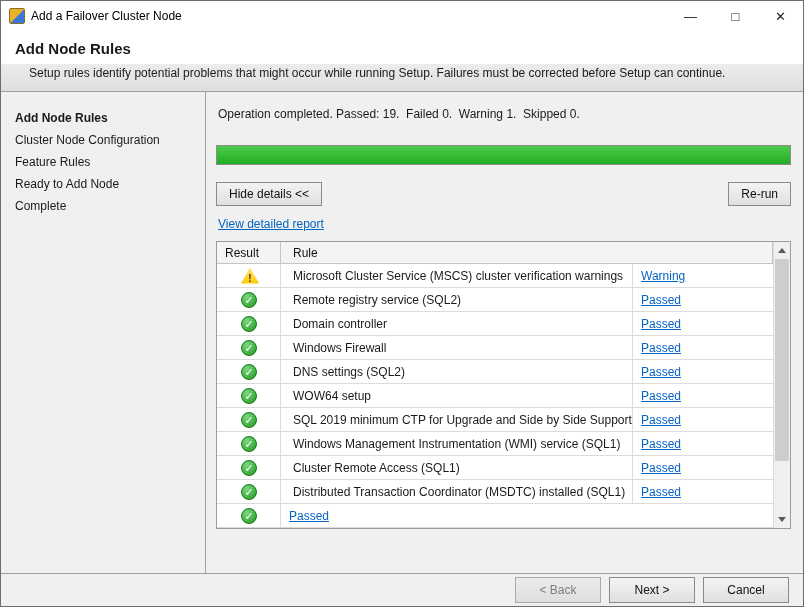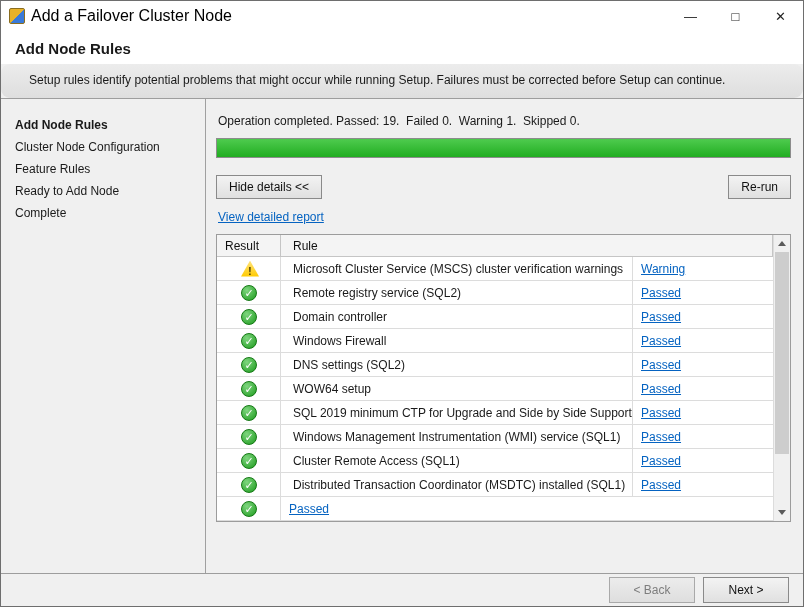--- a/index.html
+++ b/index.html
@@ -16,34 +16,34 @@
   body{
     font-family:"Liberation Sans","DejaVu Sans",sans-serif;
     font-size:12px;color:#1a1a1a;background:#fff;
   }
   .window{width:804px;height:607px;border:1px solid #6e6e6e;display:flex;flex-direction:column;background:var(--chrome-gray);}
   
   .titlebar{height:30px;background:#fff;display:flex;align-items:center;flex:0 0 auto;}
   .app-icon{width:16px;height:16px;margin:0 6px 0 8px;border-radius:2px;
     background:linear-gradient(135deg,#e8b22a 0 50%,#3a7ad9 50% 100%);
     border:1px solid #8a6d1f;}
-  .title-text{flex:1;font-size:16px;color:#000;}
+  .title-text{flex:1;font-size:12px;color:#000;}
   .winbtn{width:45px;height:30px;display:flex;align-items:center;justify-content:center;font-size:13px;color:#222;cursor:default;}
   
   .header{flex:0 0 auto;border-bottom:1px solid var(--line-gray);}
   .header-title{background:#fff;font-size:15px;font-weight:bold;padding:9px 14px 7px 14px;}
-  .header-desc{background:linear-gradient(#ececec,#dedede);padding:9px 30px 10px 28px;line-height:15px;border-radius:9px;}
+  .header-desc{background:linear-gradient(#ececec,#dedede);padding:2px 30px 10px 28px;line-height:15px;}
   .header-desc span{display:block;max-width:720px;}
   
   .bodywrap{flex:1;display:flex;min-height:0;}
   .sidebar{width:205px;flex:0 0 auto;border-right:1px solid #a0a0a0;padding:15px 6px 0 14px;}
   .side-item{line-height:22px;white-space:nowrap;}
   .side-item.active{font-weight:bold;}
   .main{flex:1;padding:13px 12px 0 10px;display:flex;flex-direction:column;min-width:0;}
-  .statusline{white-space:pre-wrap;margin:2px 0 10px 2px;}
+  .statusline{white-space:pre-wrap;margin:2px 0 24px 2px;}
   .progress{height:20px;border:1px solid var(--progress-border);background:#e8e8e8;margin-bottom:17px;}
   .progress-fill{height:100%;background:linear-gradient(#4ecb4e,var(--progress-green));}
   .btnrow{display:flex;justify-content:space-between;align-items:center;margin-bottom:11px;gap:16px;}
   .btn{display:inline-block;border:1px solid #8a8a8a;background:linear-gradient(#f3f3f3,#e0e0e0);
     padding:4px 12px;font-size:12px;color:#111;cursor:default;text-align:center;}
   .report-link{color:var(--link-blue);text-decoration:underline;margin:0 0 10px 2px;cursor:pointer;width:max-content;}
   
   .table{flex:0 0 auto;display:flex;border:1px solid #9c9c9c;background:#fff;height:288px;}
   .table-content{flex:1;display:flex;flex-direction:column;min-width:0;overflow:hidden;}
   .thead{display:flex;height:22px;background:#f4f4f4;border-bottom:1px solid #c5c5c5;flex:0 0 auto;}
@@ -238,15 +238,16 @@
               <span class="tri-down"></span>
             </div>
         </div>
       </div>
     </div>
   </div>
 
   <div class="footer">
     <span class="btn disabled">&lt; Back</span>
     <span class="btn">Next &gt;</span>
+    <span class="btn">Cancel</span>
   </div>
 
 </div>
 
 </body></html>

